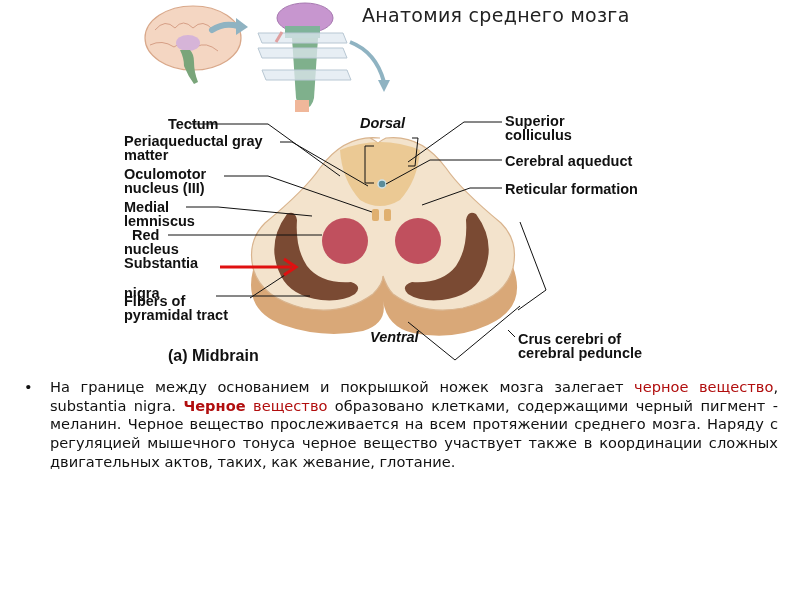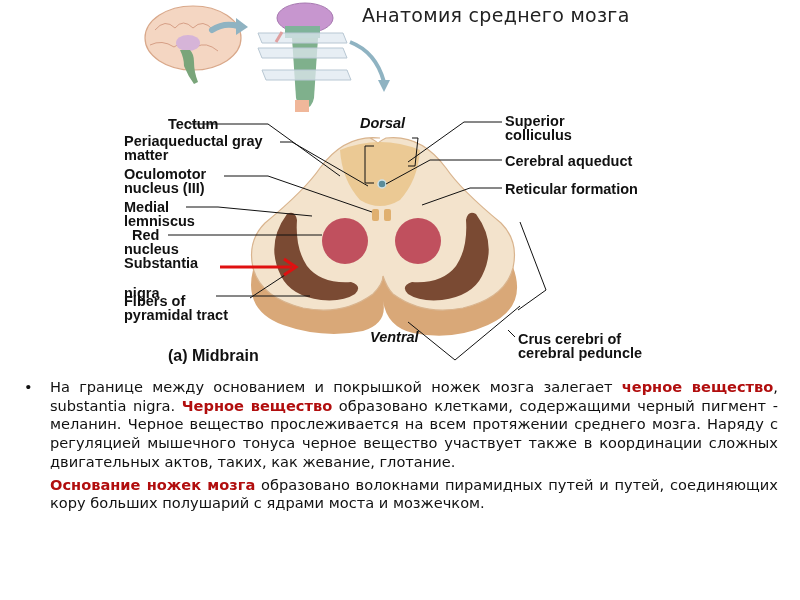--- a/index.html
+++ b/index.html
@@ -22,21 +22,21 @@
   }
   .lbl.ital { font-style: italic; }
   .body-text {
     position: absolute; left: 24px; top: 378px; width: 754px;
     font-family: "DejaVu Sans", sans-serif; font-size: 14.6px; line-height: 18.7px;
     color: #111;
   }
   .para { position: relative; text-align: justify; text-align-last: left; padding-left: 26px; margin: 0; }
   .para + .para { margin-top: 4px; }
   .bullet { position: absolute; left: 0; top: 0; width: 16px; text-align: center; }
-  .red { color: #b10e0e; font-weight: bold; }
+  .red { color: #b10e0e; font-weight: normal; }
   .red-i { color: #b10e0e; font-weight: bold; }
 </style>
 </head>
 <body>
 
 <div class="slide-title">Анатомия среднего мозга</div>
 
 <svg class="figure" viewBox="0 0 800 375" xmlns="http://www.w3.org/2000/svg">
 
   <g>
@@ -126,16 +126,13 @@
 
 <div class="lbl" style="left:168px;top:349px;font-size:16px;">
   <span>(a)</span>
   <span>Midbrain</span>
 </div>
 
 <div class="body-text">
   <p class="para">
     <span class="bullet">•</span><span>На границе между основанием и покрышкой ножек мозга залегает </span><span class="red">черное вещество</span><span>, substantia nigra. </span><span class="red-i">Черное</span><span> </span><span class="red">вещество</span><span> образовано клетками, содержащими черный пигмент - меланин. Черное вещество прослеживается на всем протяжении среднего мозга. Наряду с регуляцией мышечного тонуса черное вещество участвует также в координации сложных двигательных актов, таких, как жевание, глотание.</span>
   </p>
-  <p class="para">
-    <span class="red">Основание ножек мозга</span><span> образовано волокнами пирамидных путей и путей, соединяющих кору больших полушарий с ядрами моста и мозжечком.</span>
-  </p>
 </div>
 
 </body></html>

